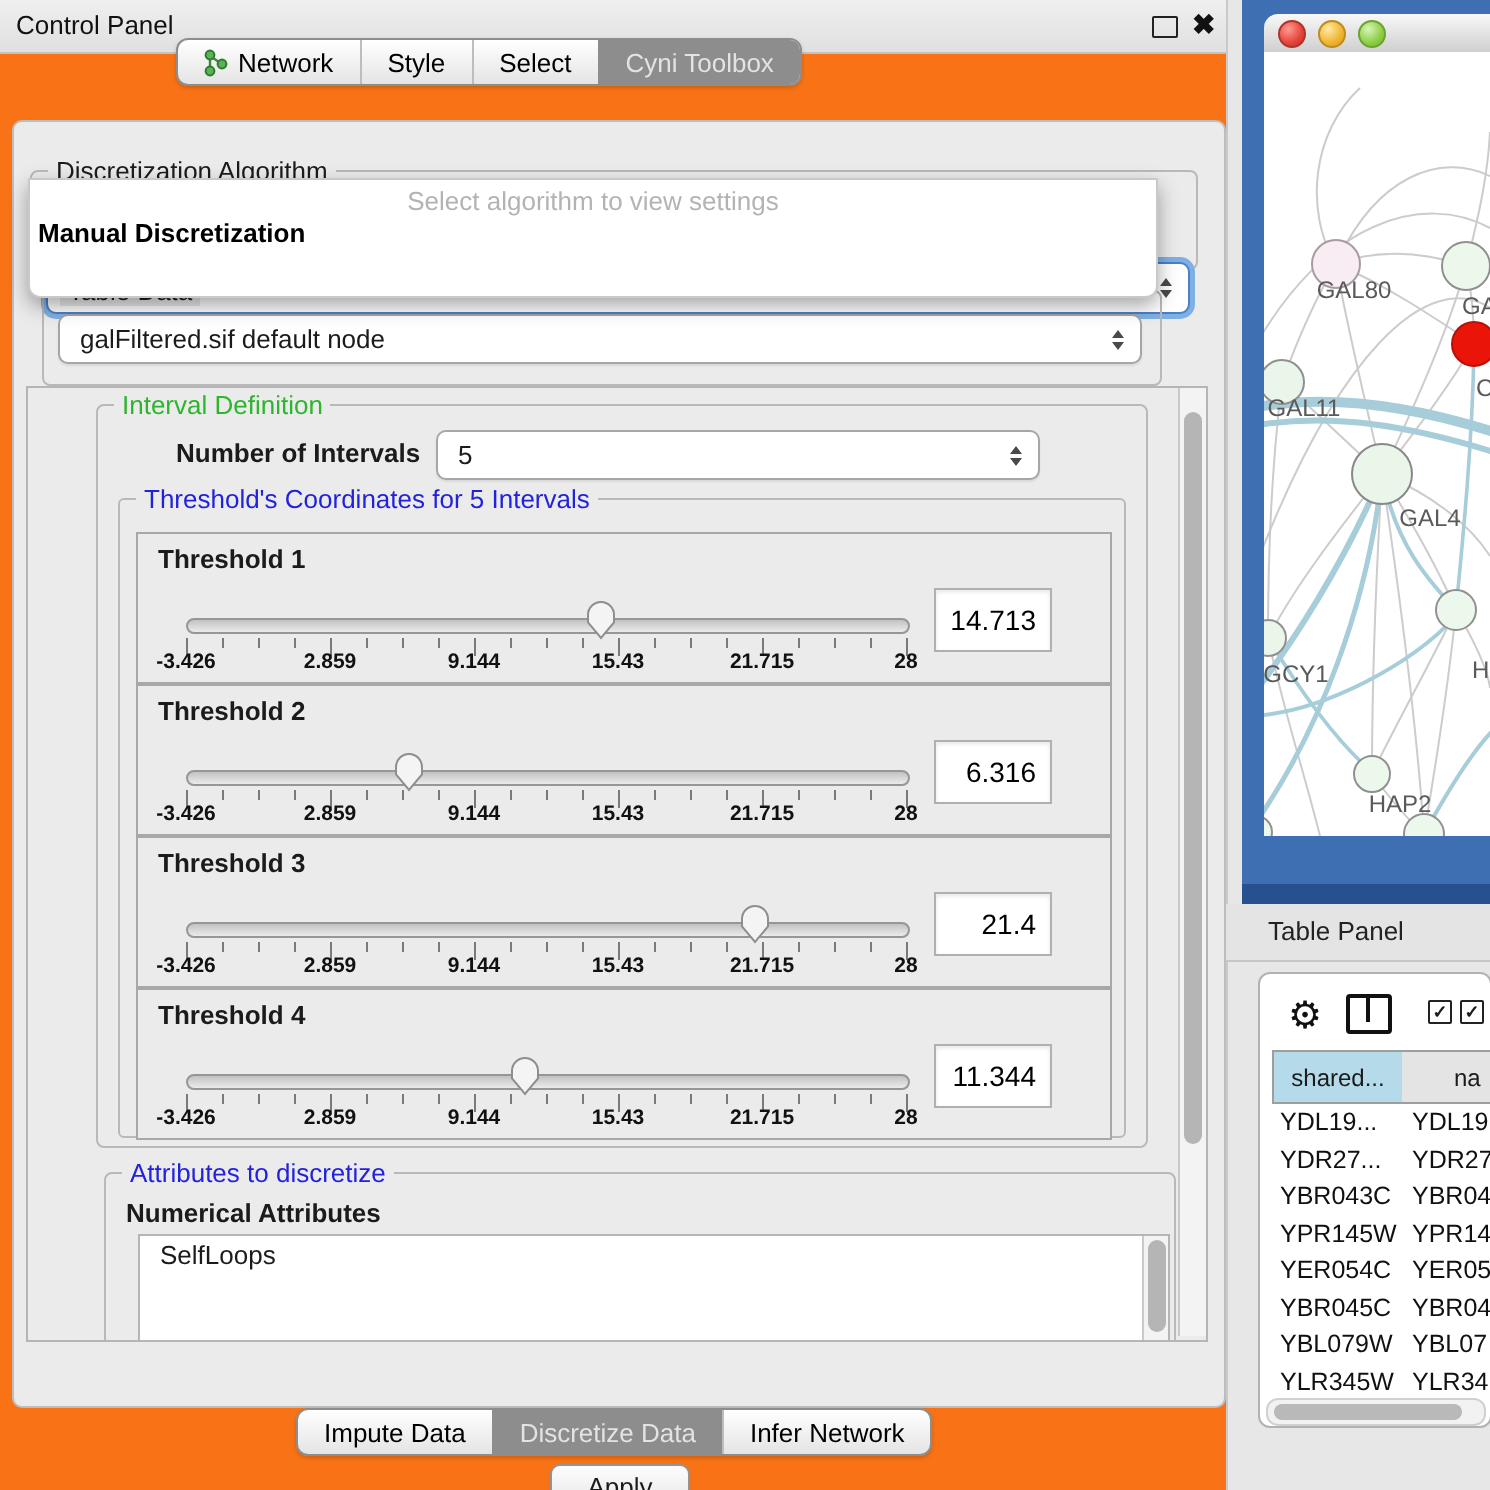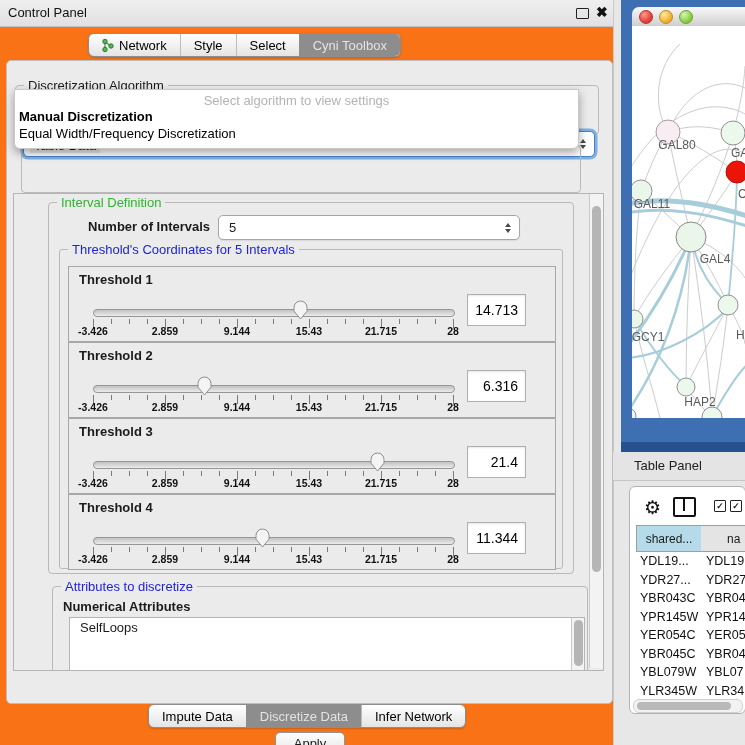--- a/index.html
+++ b/index.html
@@ -73,21 +73,21 @@
 
 <div id="root">
 
   <div id="left-panel">
     <div id="cp-titlebar">
       <span id="cp-title">Control Panel</span>
       <span id="float-btn"></span>
       <span id="close-btn">✖</span>
     </div>
 
-    <div class="tabbar" id="tabs-top" style="left:88px;top:33px">
+    <div class="tabbar" id="tabs-top" style="left:88px;top:19px">
         <div class="tab">
           <svg width="12" height="15" viewBox="0 0 12 15">
             <line x1="3" y1="4" x2="3" y2="12" stroke="#3a8a3a" stroke-width="1.2"></line>
             <line x1="3" y1="4" x2="9" y2="8" stroke="#3a8a3a" stroke-width="1.2"></line>
             <circle cx="3" cy="3.5" r="2.2" fill="#57b557" stroke="#2f7a2f"></circle>
             <circle cx="3" cy="11.5" r="2.2" fill="#57b557" stroke="#2f7a2f"></circle>
             <circle cx="9" cy="8" r="2.2" fill="#57b557" stroke="#2f7a2f"></circle>
           </svg>
           <span>Network</span>
         </div>
@@ -110,25 +110,31 @@
       <div class="combo" id="algo-combo">
         <span class="stepper">
             <i class="up"></i>
             <i class="dn"></i>
           </span>
       </div>
 
       <div class="grp" style="left:14px;top:84px;width:558px;height:46px">
         <span class="gtitle">Table Data</span>
       </div>
+      <div class="combo" style="left:22px;top:96px;width:522px;height:23px">
+        <span>galFiltered.sif default node</span>
+        <span class="stepper">
+            <i class="up"></i>
+            <i class="dn"></i>
+          </span>
+      </div>
 
       <div id="popup">
         <div id="popup-header">Select algorithm to view settings</div>
         <div class="popup-item" style="top:19px;font-weight:bold">Manual Discretization</div>
-        <div class="popup-item" style="top:36px">Equal Width/Frequency Discretization</div>
       </div>
 
       <div id="form-viewport">
 
         <div class="grp" style="left:34px;top:8px;width:524px;height:370px">
           <span class="gtitle green">Interval Definition</span>
           <span style="position:absolute;left:39px;top:16px;font-weight:bold">Number of Intervals</span>
           <div class="combo" style="left:169px;top:12px;width:282px;height:23px">
             <span>5</span>
             <span class="stepper">

